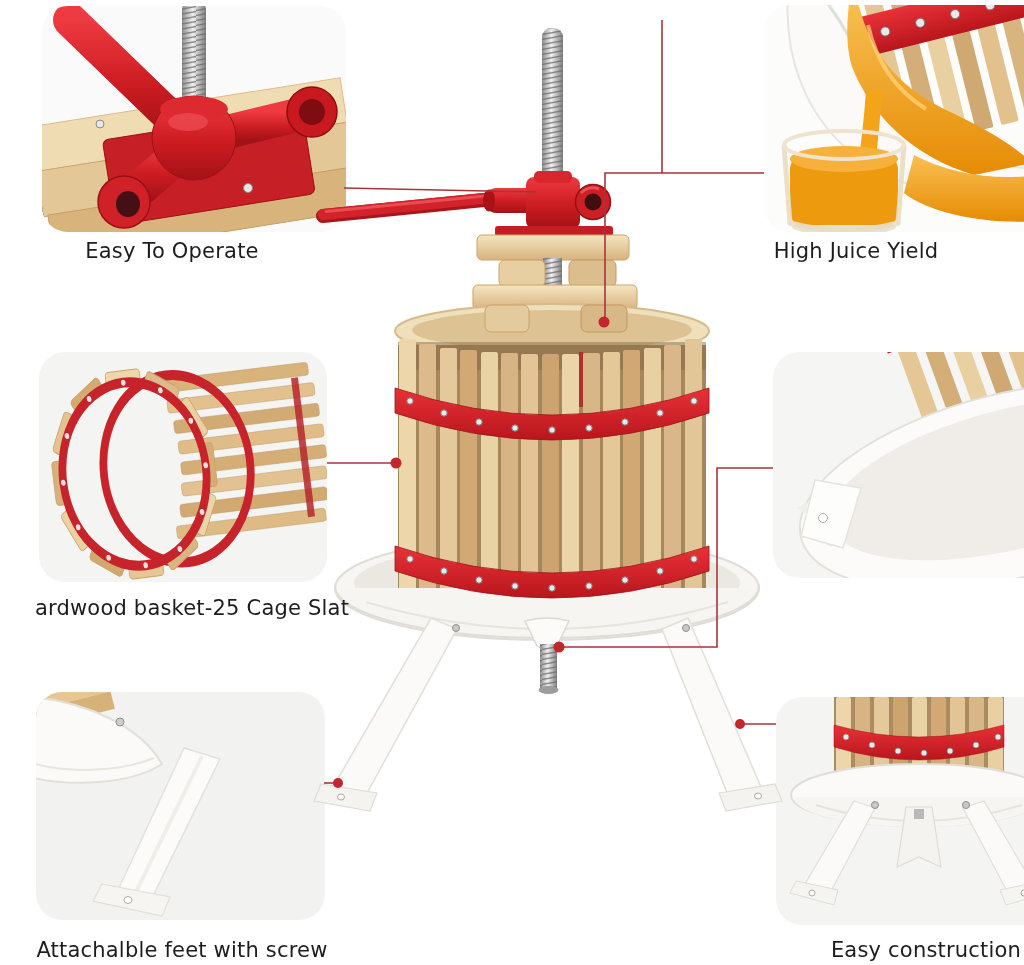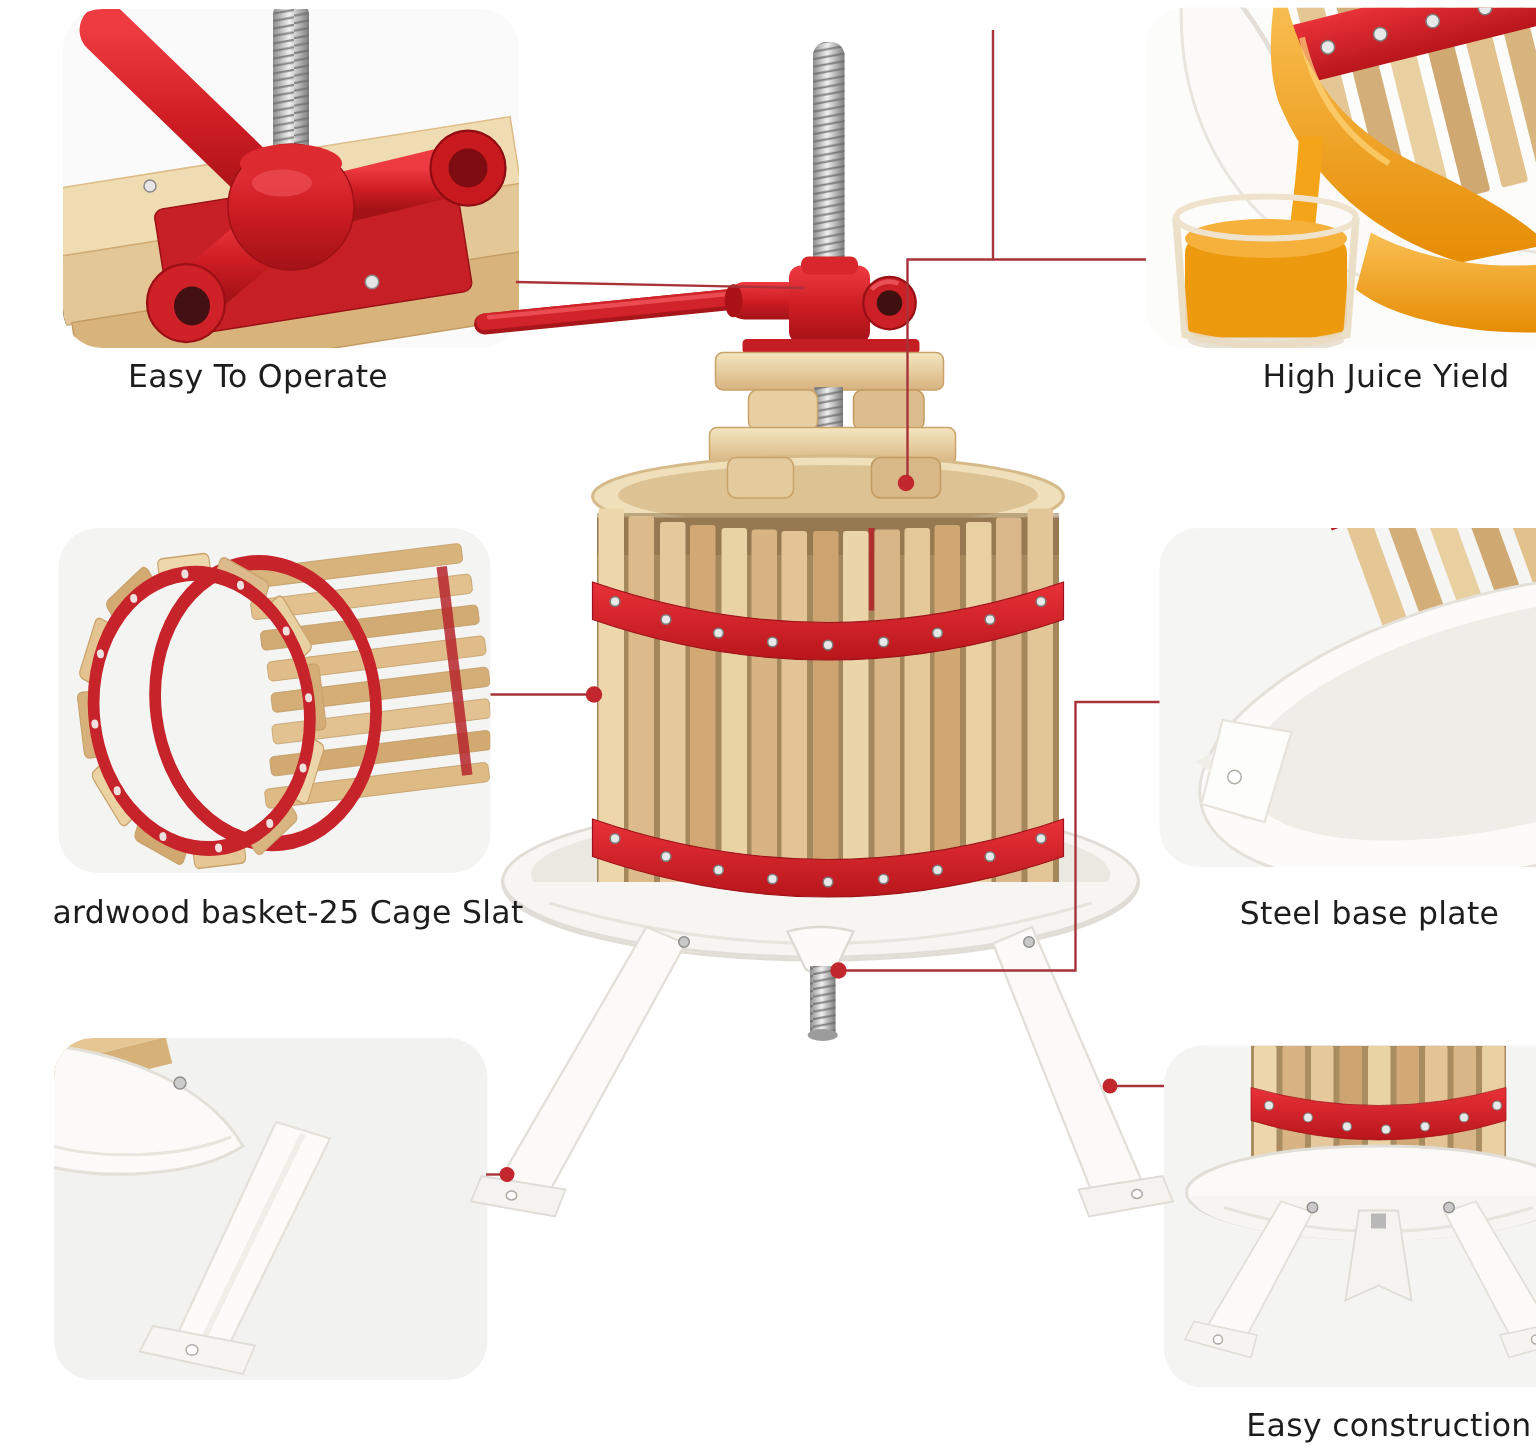--- a/index.html
+++ b/index.html
@@ -369,18 +369,18 @@
     <g fill="#c2272d">
       <circle cx="568" cy="322" r="5.5"></circle>
       <circle cx="360" cy="463" r="5.5"></circle>
       <circle cx="523" cy="647" r="5.5"></circle>
       <circle cx="302" cy="783" r="5"></circle>
       <circle cx="704" cy="724" r="5"></circle>
     </g>
   </svg>
 
   <div class="caption" style="left:136px;top:239px">Easy To Operate</div>
-  <div class="caption" style="left:888px;top:239px">High Juice Yield</div>
+  <div class="caption" style="left:820px;top:239px">High Juice Yield</div>
   <div class="caption" style="left:148px;top:596px">Hardwood basket-25 Cage Slat</div>
-  <div class="caption" style="left:877px;top:597px">Steel base plate</div>
+  <div class="caption" style="left:146px;top:938px">Attachalble feet with screw</div>
   <div class="caption" style="left:890px;top:938px">Easy construction</div>
 
 </div>
 
 </body></html>

